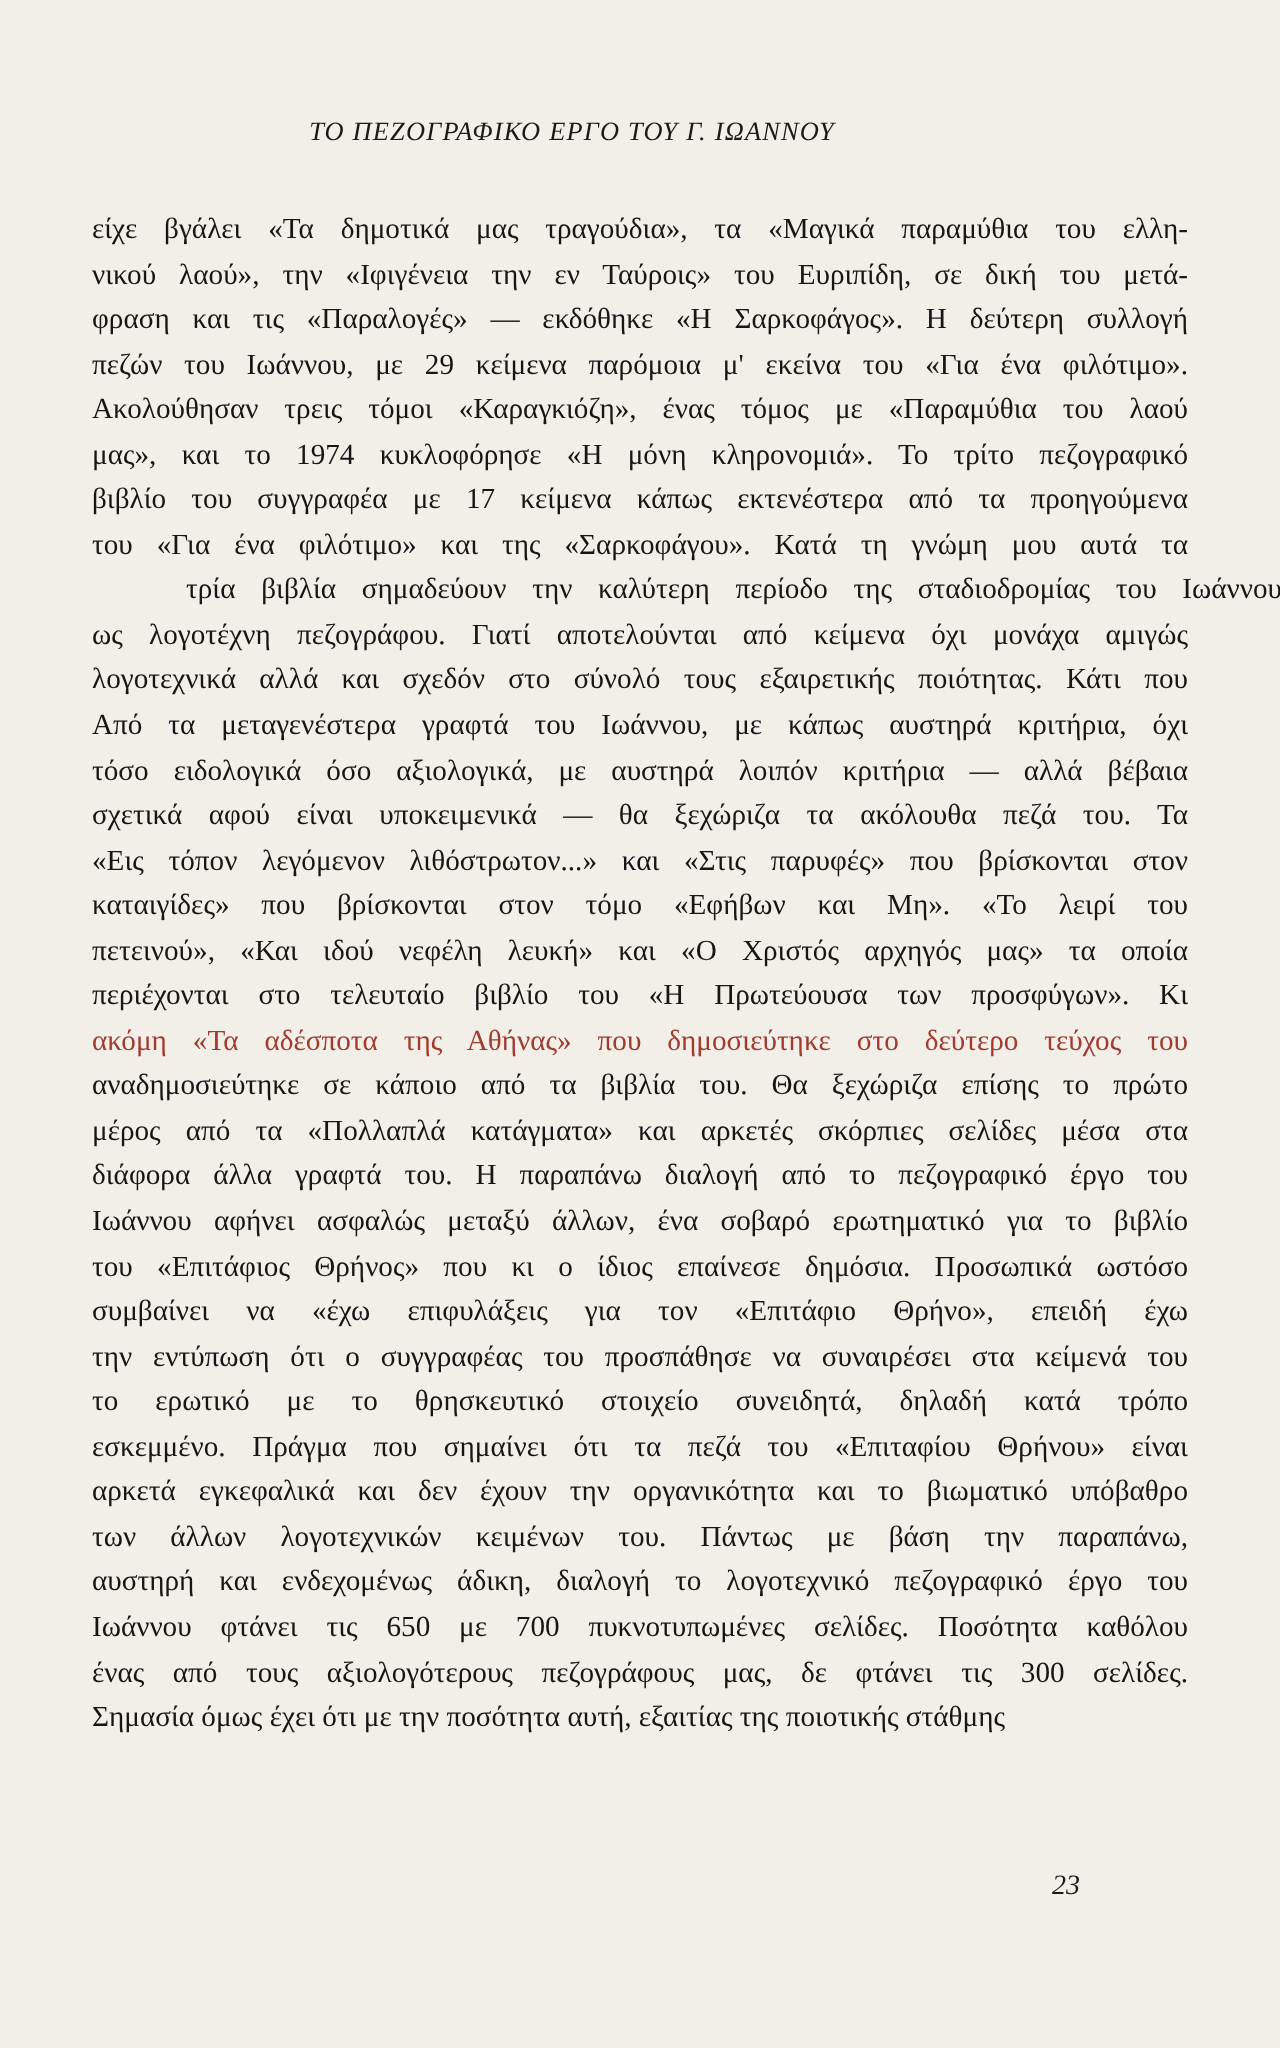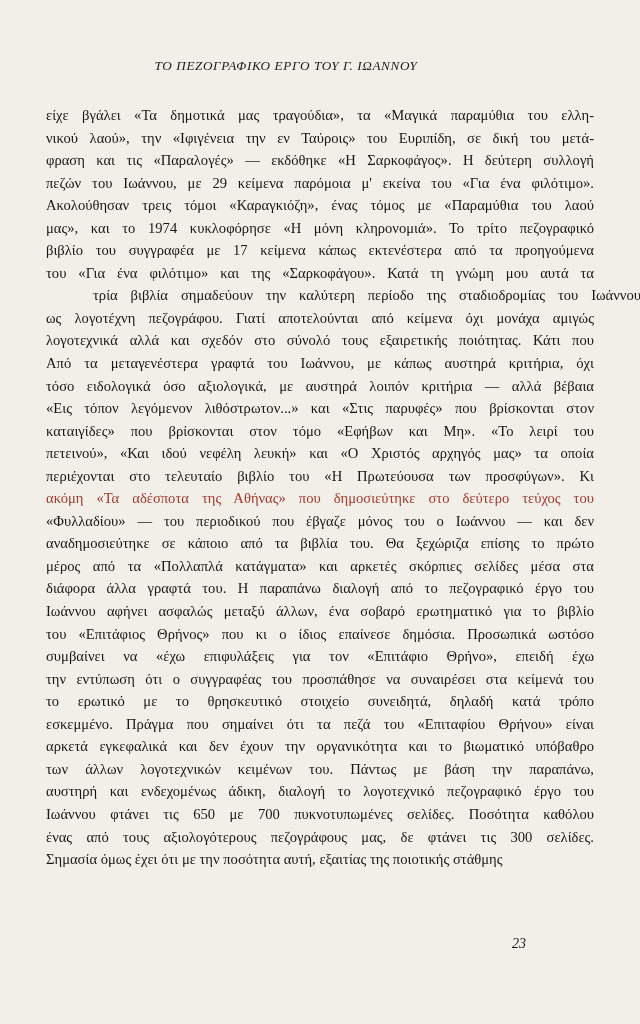--- a/index.html
+++ b/index.html
@@ -48,21 +48,21 @@
     white-space: nowrap;
   }
   .line.last {
     display: block;
   }
   .hl {
     color: #a23a2e;
   }
   .folio {
     position: absolute;
-    right: 46px;
+    right: 32px;
     bottom: 72px;
     font-style: italic;
     font-size: 14px;
     color: #1a1a1a;
   }
 </style>
 </head>
 <body>
 
 <div class="page">
@@ -77,26 +77,26 @@
       <span class="line" style="word-spacing: 7.19401px;">πεζών του Ιωάννου, με 29 κείμενα παρόμοια μ' εκείνα του «Για ένα φιλότιμο».</span>
       <span class="line" style="word-spacing: 9.33333px;">Ακολούθησαν τρεις τόμοι «Καραγκιόζη», ένας τόμος με «Παραμύθια του λαού</span>
       <span class="line" style="word-spacing: 8.97656px;">μας», και το 1974 κυκλοφόρησε «Η μόνη κληρονομιά». Το τρίτο πεζογραφικό</span>
       <span class="line" style="word-spacing: 8.95937px;">βιβλίο του συγγραφέα με 17 κείμενα κάπως εκτενέστερα από τα προηγούμενα</span>
       <span class="line" style="word-spacing: 8.30208px;">του «Για ένα φιλότιμο» και της «Σαρκοφάγου». Κατά τη γνώμη μου αυτά τα</span>
       <span class="line" style="word-spacing: 9.22222px; margin-left: 47px;">τρία βιβλία σημαδεύουν την καλύτερη περίοδο της σταδιοδρομίας του Ιωάννου</span>
       <span class="line" style="word-spacing: 9.49479px;">ως λογοτέχνη πεζογράφου. Γιατί αποτελούνται από κείμενα όχι μονάχα αμιγώς</span>
       <span class="line" style="word-spacing: 8.02031px;">λογοτεχνικά αλλά και σχεδόν στο σύνολό τους εξαιρετικής ποιότητας. Κάτι που</span>
       <span class="line" style="word-spacing: 9.33125px;">Από τα μεταγενέστερα γραφτά του Ιωάννου, με κάπως αυστηρά κριτήρια, όχι</span>
       <span class="line" style="word-spacing: 8.84062px;">τόσο ειδολογικά όσο αξιολογικά, με αυστηρά λοιπόν κριτήρια — αλλά βέβαια</span>
+      <span class="line" style="word-spacing: 9.59659px;">σχετικά αφού είναι υποκειμενικά — θα ξεχώριζα τα ακόλουθα πεζά του. Τα</span>
       <span class="line" style="word-spacing: 8.69444px;">«Εις τόπον λεγόμενον λιθόστρωτον...» και «Στις παρυφές» που βρίσκονται στον</span>
       <span class="line" style="word-spacing: 12.2594px;">καταιγίδες» που βρίσκονται στον τόμο «Εφήβων και Μη». «Το λειρί του</span>
       <span class="line" style="word-spacing: 8.93324px;">πετεινού», «Και ιδού νεφέλη λευκή» και «Ο Χριστός αρχηγός μας» τα οποία</span>
       <span class="line" style="word-spacing: 11.2309px;">περιέχονται στο τελευταίο βιβλίο του «Η Πρωτεύουσα των προσφύγων». Κι</span>
       <span class="line hl" style="word-spacing: 9.32656px;">ακόμη «Τα αδέσποτα της Αθήνας» που δημοσιεύτηκε στο δεύτερο τεύχος του</span>
-      <span class="line" style="word-spacing: 8.1875px;">«Φυλλαδίου» — του περιοδικού που έβγαζε μόνος του ο Ιωάννου — και δεν</span>
       <span class="line" style="word-spacing: 8.35795px;">αναδημοσιεύτηκε σε κάποιο από τα βιβλία του. Θα ξεχώριζα επίσης το πρώτο</span>
       <span class="line" style="word-spacing: 8.89531px;">μέρος από τα «Πολλαπλά κατάγματα» και αρκετές σκόρπιες σελίδες μέσα στα</span>
       <span class="line" style="word-spacing: 7.81818px;">διάφορα άλλα γραφτά του. Η παραπάνω διαλογή από το πεζογραφικό έργο του</span>
       <span class="line" style="word-spacing: 7.48906px;">Ιωάννου αφήνει ασφαλώς μεταξύ άλλων, ένα σοβαρό ερωτηματικό για το βιβλίο</span>
       <span class="line" style="word-spacing: 8.49219px;">του «Επιτάφιος Θρήνος» που κι ο ίδιος επαίνεσε δημόσια. Προσωπικά ωστόσο</span>
       <span class="line" style="word-spacing: 14.9271px;">συμβαίνει να «έχω επιφυλάξεις για τον «Επιτάφιο Θρήνο», επειδή έχω</span>
       <span class="line" style="word-spacing: 6.74148px;">την εντύπωση ότι ο συγγραφέας του προσπάθησε να συναιρέσει στα κείμενά του</span>
       <span class="line" style="word-spacing: 14.8576px;">το ερωτικό με το θρησκευτικό στοιχείο συνειδητά, δηλαδή κατά τρόπο</span>
       <span class="line" style="word-spacing: 9.625px;">εσκεμμένο. Πράγμα που σημαίνει ότι τα πεζά του «Επιταφίου Θρήνου» είναι</span>
       <span class="line" style="word-spacing: 7.82812px;">αρκετά εγκεφαλικά και δεν έχουν την οργανικότητα και το βιωματικό υπόβαθρο</span>

